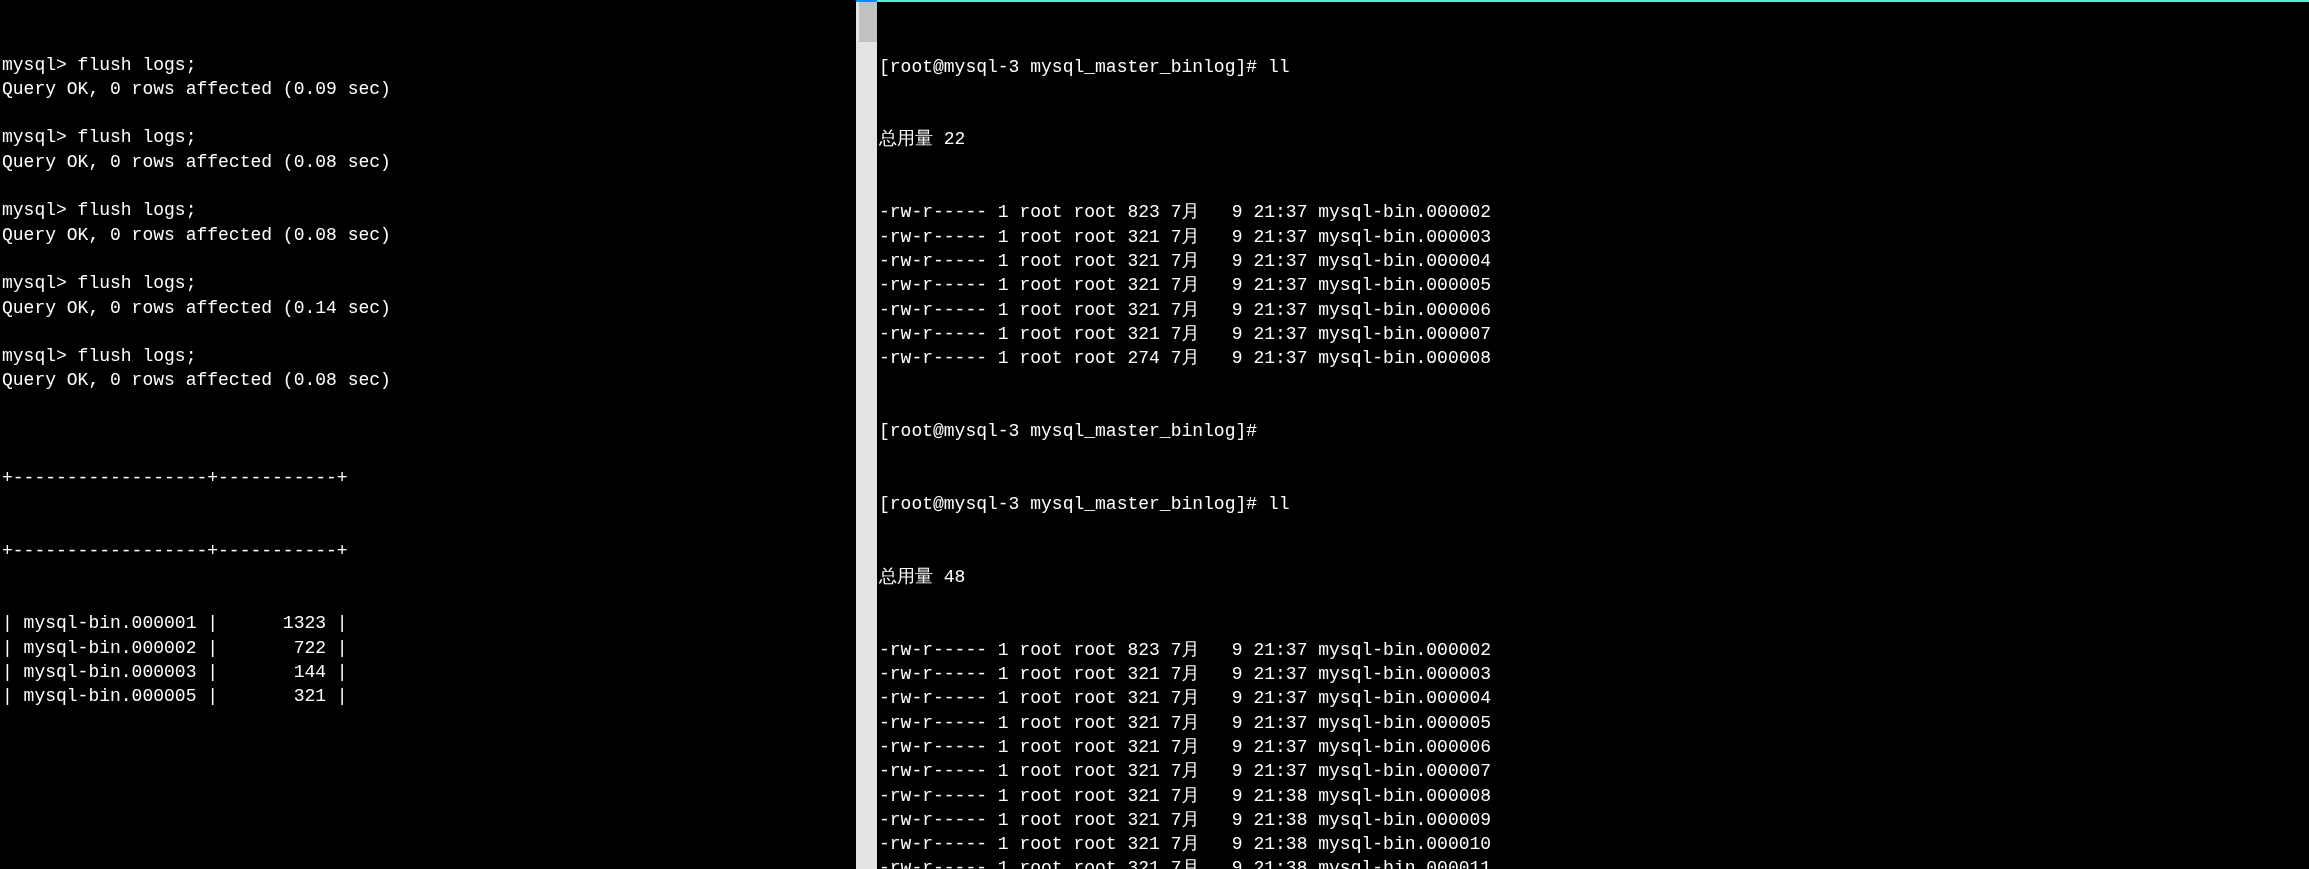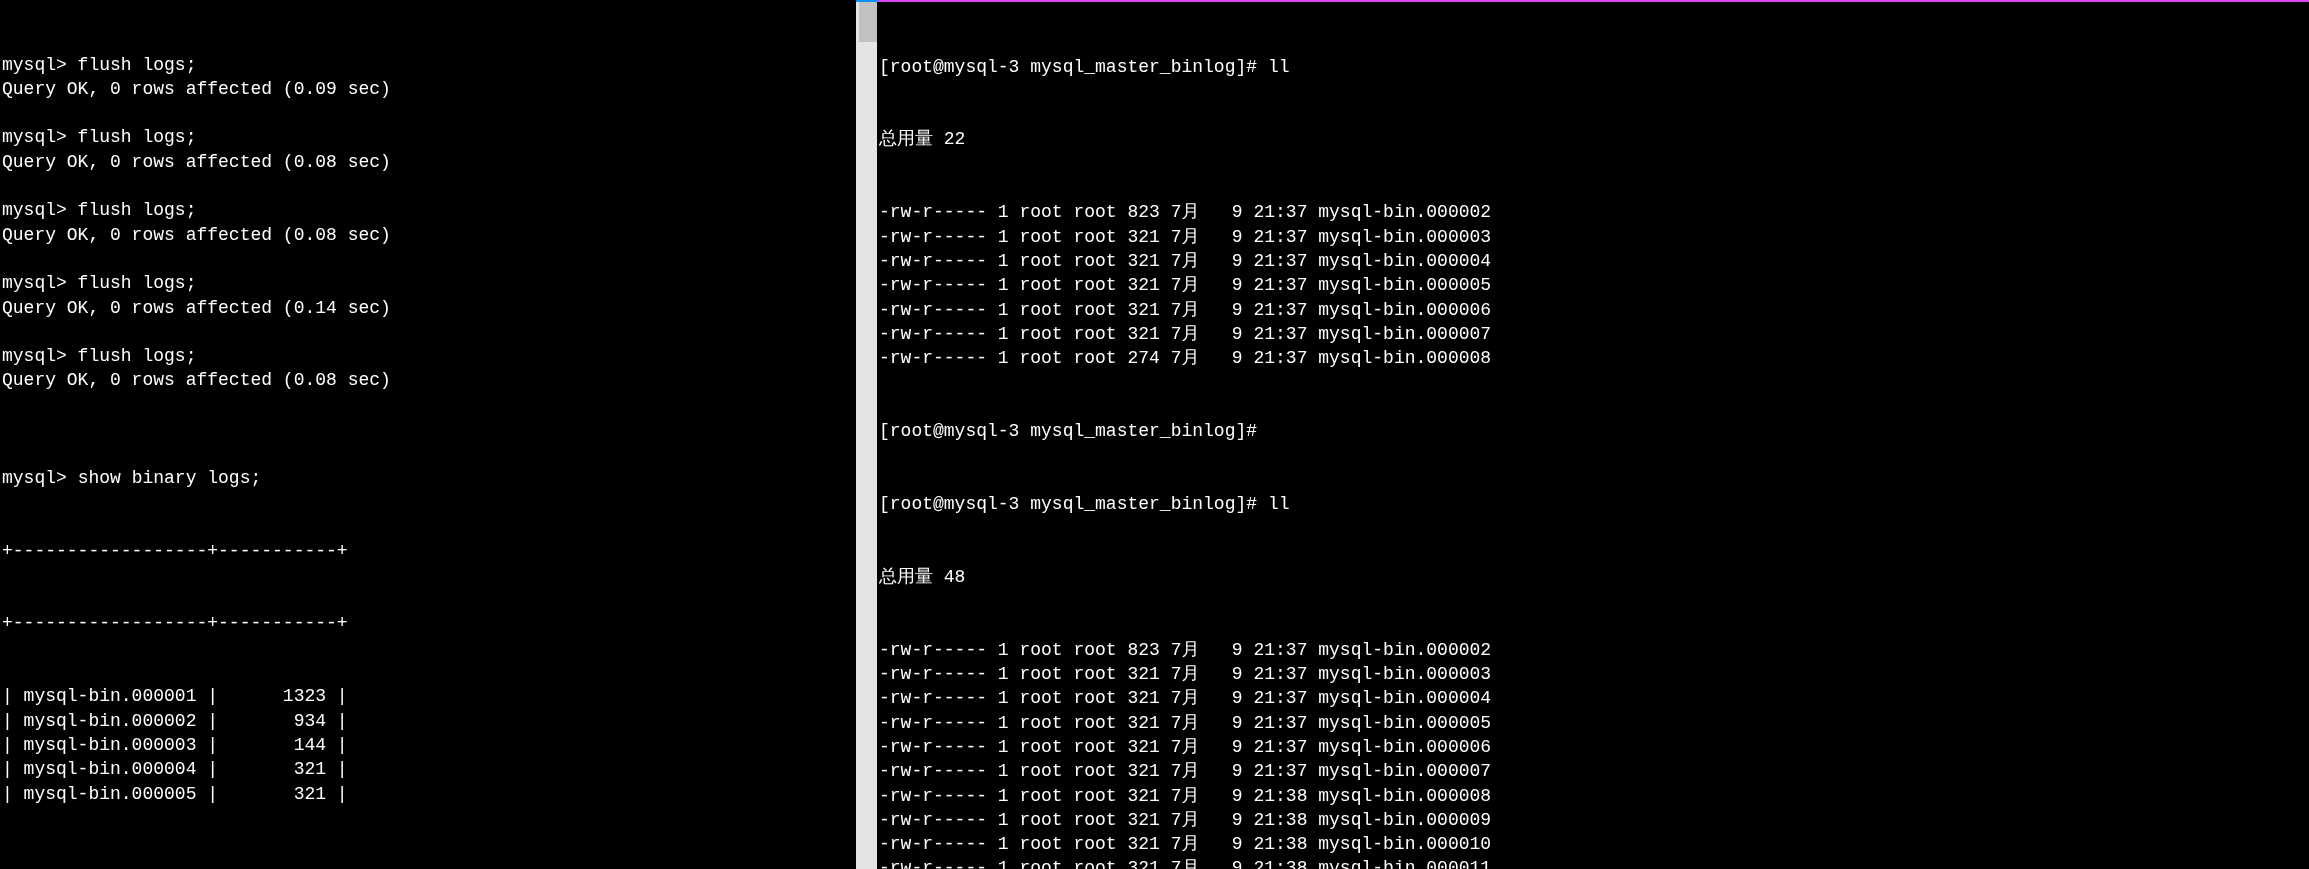--- a/index.html
+++ b/index.html
@@ -39,38 +39,37 @@
 .divider .scroll-thumb {
   position: absolute;
   top: 0;
   right: 0;
   width: 18px;
   height: 40px;
   background: #c1c1c1;
 }
 .pane-right {
   flex: 1;
-  border-top: 2px solid #d946ef;
+  border-top: 2px solid #5eead4;
 }
 .term-line {
   display: block;
 }
 </style>
 </head>
 <body>
 
 
 
 
 <div class="pane pane-left">
   <div id="left-flush"><div class="term-line">mysql&gt; flush logs;</div><div class="term-line">Query OK, 0 rows affected (0.09 sec)</div><div class="term-line"> </div><div class="term-line">mysql&gt; flush logs;</div><div class="term-line">Query OK, 0 rows affected (0.08 sec)</div><div class="term-line"> </div><div class="term-line">mysql&gt; flush logs;</div><div class="term-line">Query OK, 0 rows affected (0.08 sec)</div><div class="term-line"> </div><div class="term-line">mysql&gt; flush logs;</div><div class="term-line">Query OK, 0 rows affected (0.14 sec)</div><div class="term-line"> </div><div class="term-line">mysql&gt; flush logs;</div><div class="term-line">Query OK, 0 rows affected (0.08 sec)</div><div class="term-line"> </div></div>
-  <div class="term-line"><span>mysql&gt; </span><span>show binary logs;</span></div>
   <div class="term-line">+------------------+-----------+</div>
   <div class="term-line">+------------------+-----------+</div>
-  <div id="left-table-rows"><div class="term-line">| mysql-bin.000001 |      1323 |</div><div class="term-line">| mysql-bin.000002 |       934 |</div><div class="term-line">| mysql-bin.000003 |       144 |</div><div class="term-line">| mysql-bin.000004 |       321 |</div><div class="term-line">| mysql-bin.000005 |       321 |</div></div>
+  <div id="left-table-rows"><div class="term-line">| mysql-bin.000001 |      1323 |</div><div class="term-line">| mysql-bin.000002 |       722 |</div><div class="term-line">| mysql-bin.000003 |       144 |</div><div class="term-line">| mysql-bin.000005 |       321 |</div></div>
   
   
 </div>
 
 
 <div class="divider">
   <div class="scroll-thumb"></div>
 </div>
 
 

